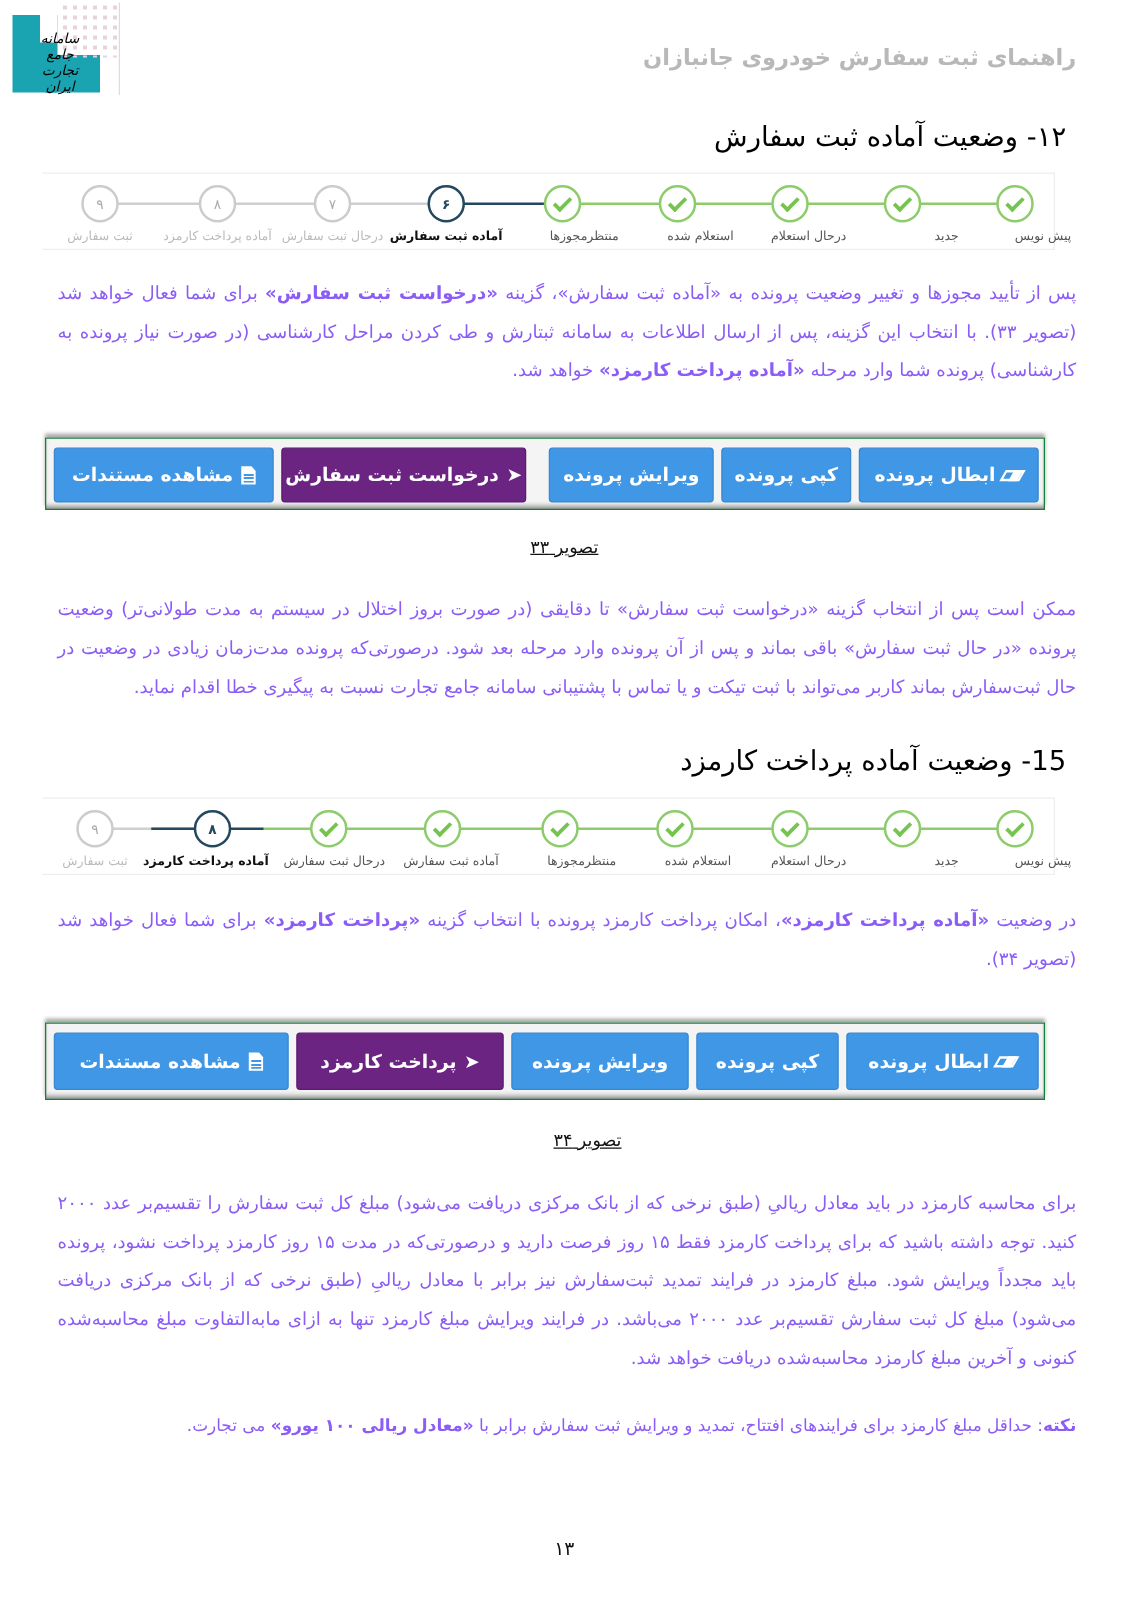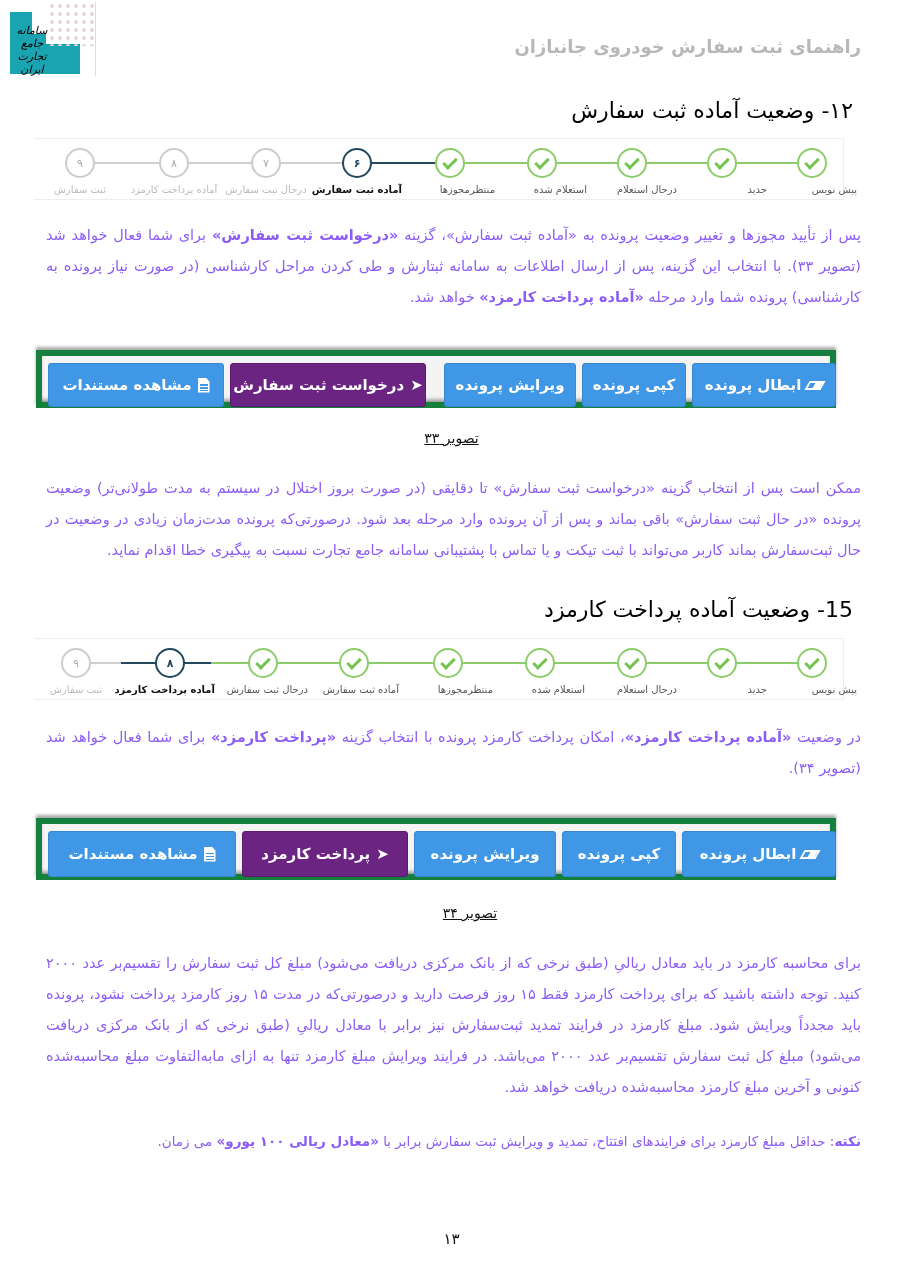--- a/index.html
+++ b/index.html
@@ -6,21 +6,21 @@
   html, body { width: 903px; height: 1280px; background: #ffffff; overflow: hidden; }
   body { position: relative; font-family: "DejaVu Sans", sans-serif; color: #111; direction: rtl; }
 
   
   .logo { position: absolute; left: 6px; top: 2px; width: 90px; height: 74px; direction: ltr; }
   .logo .sq1 { position:absolute; left:4px; top:10px; width:36px; height:62px; background:#1aa3b0; }
   .logo .sq2 { position:absolute; left:30px; top:42px; width:44px; height:30px; background:#1aa3b0; }
   .logo .sq3 { position:absolute; left:26px; top:10px; width:14px; height:22px; background:#fff; }
   .logo .dots { position:absolute; left:42px; top:0; width:48px; height:44px;
     background: radial-gradient(circle, #e7d3dc 30%, transparent 32%) 0 0/8px 8px; }
-  .logo .txt { position:absolute; left:6px; top:22px; width:40px; font-family:"DejaVu Serif", serif; font-size:11px; line-height:13px; color:#000; direction: rtl; text-align:center; font-style: italic; }
+  .logo .txt { position:absolute; left:22px; top:22px; width:40px; font-family:"DejaVu Serif", serif; font-size:11px; line-height:13px; color:#000; direction: rtl; text-align:center; font-style: italic; }
   .logo .border { position:absolute; right:0; top:0; width:1px; height:74px; background:#ddd; }
 
   .doc-title { position: absolute; right: 42px; top: 36px; font-size: 18px; font-weight: bold; color: #b8b8b8; }
 
   .section-title { position: absolute; right: 50px; font-size: 22px; font-weight: normal; color: #000; }
 
   
   .stepper { position: absolute; left: 34px; width: 810px; height: 62px; direction: ltr; }
   .stepper .frame { position:absolute; left:0; top:0; width:810px; height:62px; border-top:1px solid #eee; border-right:1px solid #eee; border-bottom:1px solid #eee; }
   .stepper .line { position:absolute; top:24px; height:2px; }
@@ -31,21 +31,21 @@
   .step .label { margin-top:6px; font-size:10px; color:#888; white-space:nowrap; direction: rtl; }
   .step.done .label { color:#555;text-align:right; }
   .step.current .label { color:#111; font-weight:bold; }
   .step.pending .label { color:#bbb; }
   .check { width:14px; height:8px; border-left:3px solid #75c44f; border-bottom:3px solid #75c44f; transform: rotate(-45deg); margin-top:-3px; }
 
   .para { position: absolute; right: 42px; left: 46px; font-size: 14.5px; line-height: 31px; text-align: justify; text-align-last: right; color: #8b5cf6; }
   .para b { font-weight: bold; }
 
   
-  .btnbar { position: absolute; left: 36px; width: 800px; height: 58px; background: #f4f4f4; border: 6px solid #15803d; box-shadow: 0 -4px 4px -2px #888 inset, 0 -3px 3px #aaa; direction: ltr; }
+  .btnbar { position: absolute; left: 36px; width: 800px; height: 58px; background: #f4f4f4; border: 1px solid #15803d; box-shadow: 0 -4px 4px -2px #888 inset, 0 -3px 3px #aaa; direction: ltr; }
   .btn { position: absolute; top: 7px; height: 44px; border-radius: 3px; background: #3f97e6; color: #fff; font-size: 15px; font-weight: bold; display: flex; align-items: center; justify-content: center; gap: 6px; direction: rtl; border: 1px solid #3787d0; }
   .btn.primary { background: #6c2482; border-color: #5b1b6f; }
   .btn .ico { display:inline-block; font-size:15px; line-height:1; }
   .ico-doc { width: 12px; height: 15px; background:#fff; position:relative; clip-path: polygon(0 0, 70% 0, 100% 28%, 100% 100%, 0 100%); }
   .ico-doc::after { content:""; position:absolute; left:2px; right:2px; top:6px; height:7px; background: repeating-linear-gradient(#3f97e6 0 1.5px, transparent 1.5px 3px); }
   .ico-eraser { width: 16px; height: 9px; border:2px solid #fff; transform: skewX(-30deg); position:relative; }
   .ico-eraser::after { content:""; position:absolute; right:0; top:-2px; width:7px; height:9px; background:#fff; }
 
   .caption { position: absolute; left: 0; width: 903px; text-align: center; font-size: 14px; color: #111; text-decoration: underline; }
   .page-num { position: absolute; left: 0; width: 903px; top: 1230px; text-align: center; font-size: 15px; }
@@ -231,16 +231,16 @@
       <span class="ico ico-eraser"></span>
       <span>ابطال پرونده</span>
     </div>
 </div>
 
 <div class="caption" style="top:905px;padding-left:37px;">تصویر ۳۴</div>
 
 <div class="para" style="top:948px;">برای محاسبه کارمزد در باید معادل ريالیِ (طبق نرخی که از بانک مرکزی دریافت می‌شود) مبلغ کل ثبت سفارش را تقسیم‌بر عدد ۲۰۰۰ کنید. توجه داشته باشید که برای پرداخت کارمزد فقط ۱۵ روز فرصت دارید و درصورتی‌که در مدت ۱۵ روز کارمزد پرداخت نشود، پرونده باید مجدداً ویرایش شود. مبلغ کارمزد در فرایند تمدید ثبت‌سفارش نیز برابر با معادل ريالیِ (طبق نرخی که از بانک مرکزی دریافت می‌شود) مبلغ کل ثبت سفارش تقسیم‌بر عدد ۲۰۰۰ می‌باشد. در فرایند ویرایش مبلغ کارمزد تنها به ازای مابه‌التفاوت مبلغ محاسبه‌شده کنونی و آخرین مبلغ کارمزد محاسبه‌شده دریافت خواهد شد.</div>
 
 <div class="para" style="top:1126px; font-size:13.5px;">
-  <b>نکته</b><span>: حداقل مبلغ کارمزد برای فرایندهای افتتاح، تمدید و ویرایش ثبت سفارش برابر با </span><b>«معادل ریالی ۱۰۰ یورو»</b><span> می زمان.</span>
+  <b>نکته</b><span>: حداقل مبلغ کارمزد برای فرایندهای افتتاح، تمدید و ویرایش ثبت سفارش برابر با </span><b>«معادل ریالی ۱۰۰ یورو»</b><span> می تجارت.</span>
 </div>
 
 <div class="page-num">۱۳</div>
 
 </body></html>

